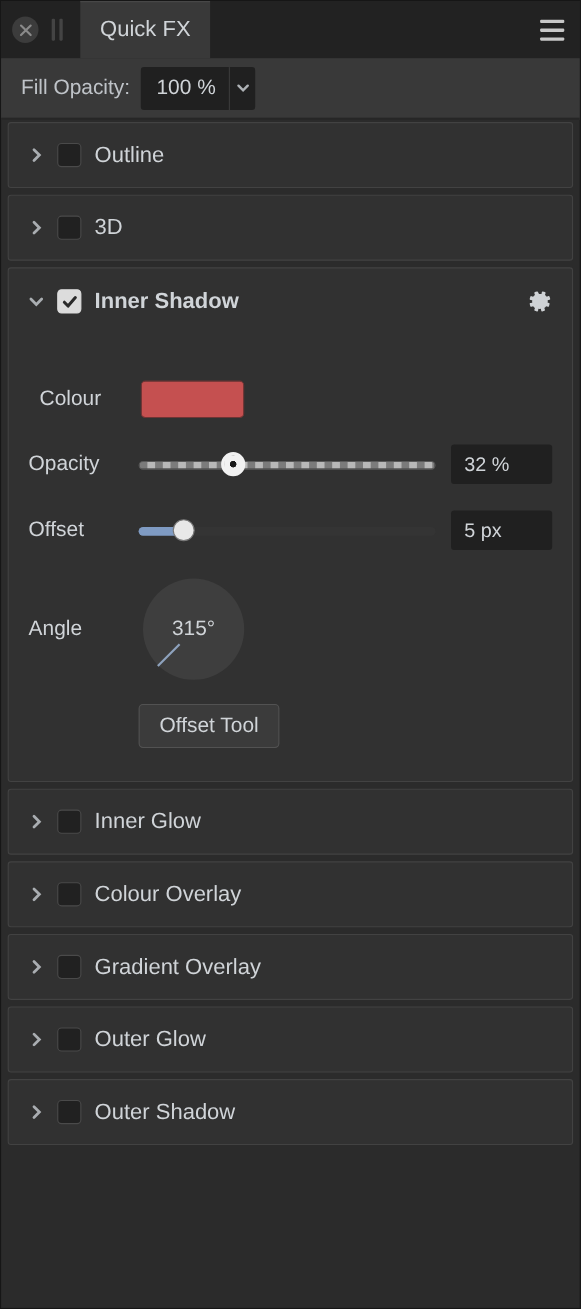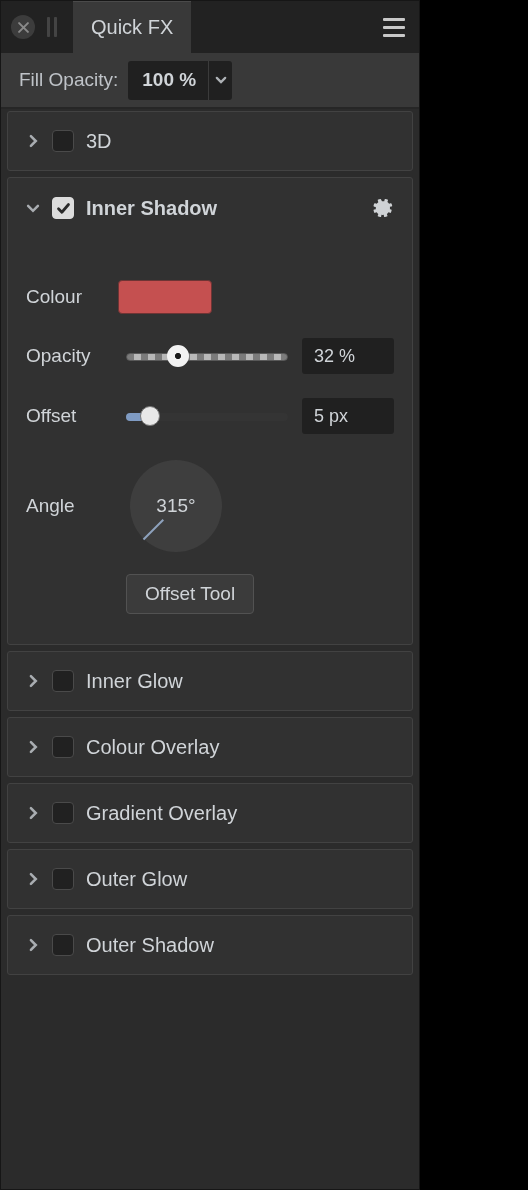--- a/index.html
+++ b/index.html
@@ -13,21 +13,21 @@
     --txt2:#d0d4d8;
     --border:#474747;
     --accent:#c55050;
     --slider-fill:#7f9bc3;
     --slider-bg:#2a2a2a;
     --slider-track:#343434;
   }
   *{box-sizing:border-box;font-family:-apple-system,Segoe UI,Helvetica,Arial,sans-serif;}
   html,body{margin:0;padding:0;background:#000;}
   .app{
-    width:420px;height:1190px;
+    width:528px;height:1190px;
     background:var(--bg);
     color:var(--txt);
     font-size:19px;
     display:flex;flex-direction:column;
     border:1px solid #161616;
   }
   
   .hdr{
     height:52px;
     background:var(--bg-header);
@@ -60,21 +60,21 @@
     padding:0 18px;
     gap:10px;
     border-bottom:2px solid #262626;
   }
   .fill-input{
     background:var(--bg-input);
     height:39px;
     display:flex;align-items:center;
     border-radius:3px;
   }
-  .fill-input .val{padding:0 12px 0 14px;color:var(--txt2);font-weight:bold;}
+  .fill-input .val{padding:0 12px 0 14px;color:var(--txt2);}
   .fill-input .chev{width:24px;height:100%;display:flex;align-items:center;justify-content:center;border-left:1px solid #3b3b3b;}
   
   .fx-list{display:flex;flex-direction:column;gap:6px;padding:2px 6px 8px;}
   .fx-row{
     background:var(--bg2);
     border:1px solid #424242;
     border-radius:3px;
     min-height:60px;
     display:flex;align-items:center;
     padding:0 18px;
@@ -89,21 +89,21 @@
   
   .fx-panel{
     background:var(--bg2);
     border:1px solid #424242;
     border-radius:3px;
     padding:0 18px 30px;
   }
   .fx-panel .fx-head{display:flex;align-items:center;gap:12px;height:60px;font-weight:bold;}
   .gear{width:22px;height:22px;}
   .gear svg{width:100%;height:100%;}
-  .ctrl{display:flex;align-items:center;margin-top:28px;}
+  .ctrl{display:flex;align-items:center;margin-top:28px;margin-left:10px;}
   .ctrl-label{width:92px;color:var(--txt2);font-size:19px;}
   .swatch{width:94px;height:34px;border-radius:4px;background:var(--accent);border:1px solid #6f3434;}
   .slider-row{display:flex;align-items:center;gap:14px;margin-top:24px;}
   .slider-row .ctrl-label{width:86px;}
   .trk{position:relative;flex:1;height:20px;}
   .trk .track{position:absolute;inset:0;top:7px;height:8px;border-radius:4px;}
   .trk.checker .track{background:repeating-conic-gradient(#b8b8b8 0 25%, #7b7b7b 0 50%) 0 0/14px 14px;border:1px solid #595959;}
   .trk.solid .track{background:var(--slider-track);}
   .trk .fill{position:absolute;left:0;top:7px;height:8px;border-radius:4px;background:var(--slider-fill);}
   .trk .thumb{position:absolute;top:0;width:20px;height:20px;border-radius:50%;background:#e8e8e8;border:1px solid #777;transform:translateX(-50%);}
@@ -149,20 +149,29 @@
       <span class="chev">
         <svg viewBox="0 0 10 10">
             <path d="M2 3.5 L5 6.5 L8 3.5" stroke="#aeb2b6" stroke-width="1.6" fill="none" stroke-linecap="round"></path>
           </svg>
       </span>
     </div>
   </div>
 
   <div class="fx-list">
 
+    <div class="fx-row">
+      <span class="disclosure">
+          <svg viewBox="0 0 10 10">
+            <path d="M3.5 1.5 L7 5 L3.5 8.5" stroke="#a9adb1" stroke-width="1.8" fill="none" stroke-linecap="round"></path>
+          </svg>
+        </span>
+      <span class="checkbox"></span>
+      <span class="fx-label">Outline</span>
+    </div>
     <div class="fx-row">
       <span class="disclosure">
           <svg viewBox="0 0 10 10">
             <path d="M3.5 1.5 L7 5 L3.5 8.5" stroke="#a9adb1" stroke-width="1.8" fill="none" stroke-linecap="round"></path>
           </svg>
         </span>
       <span class="checkbox"></span>
       <span class="fx-label">3D</span>
     </div>
 

